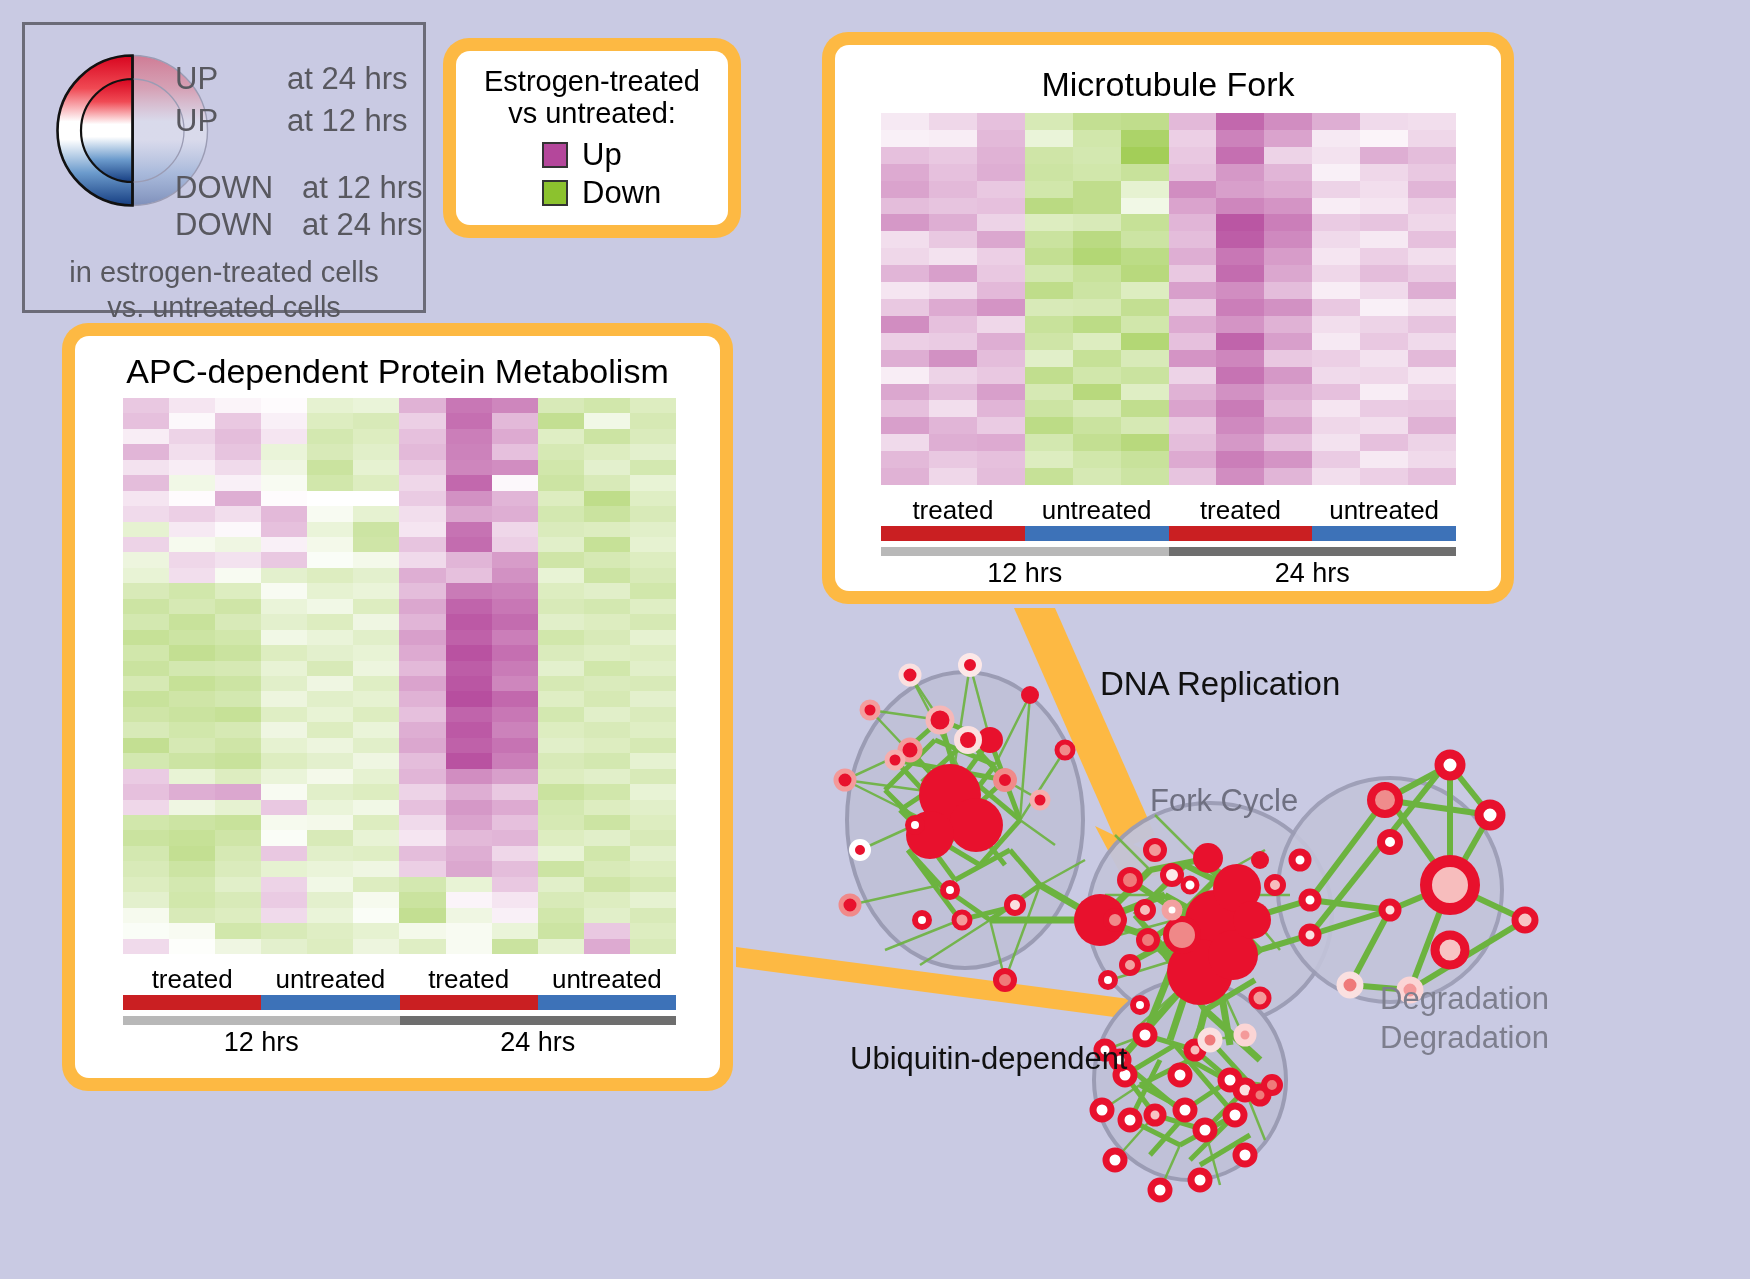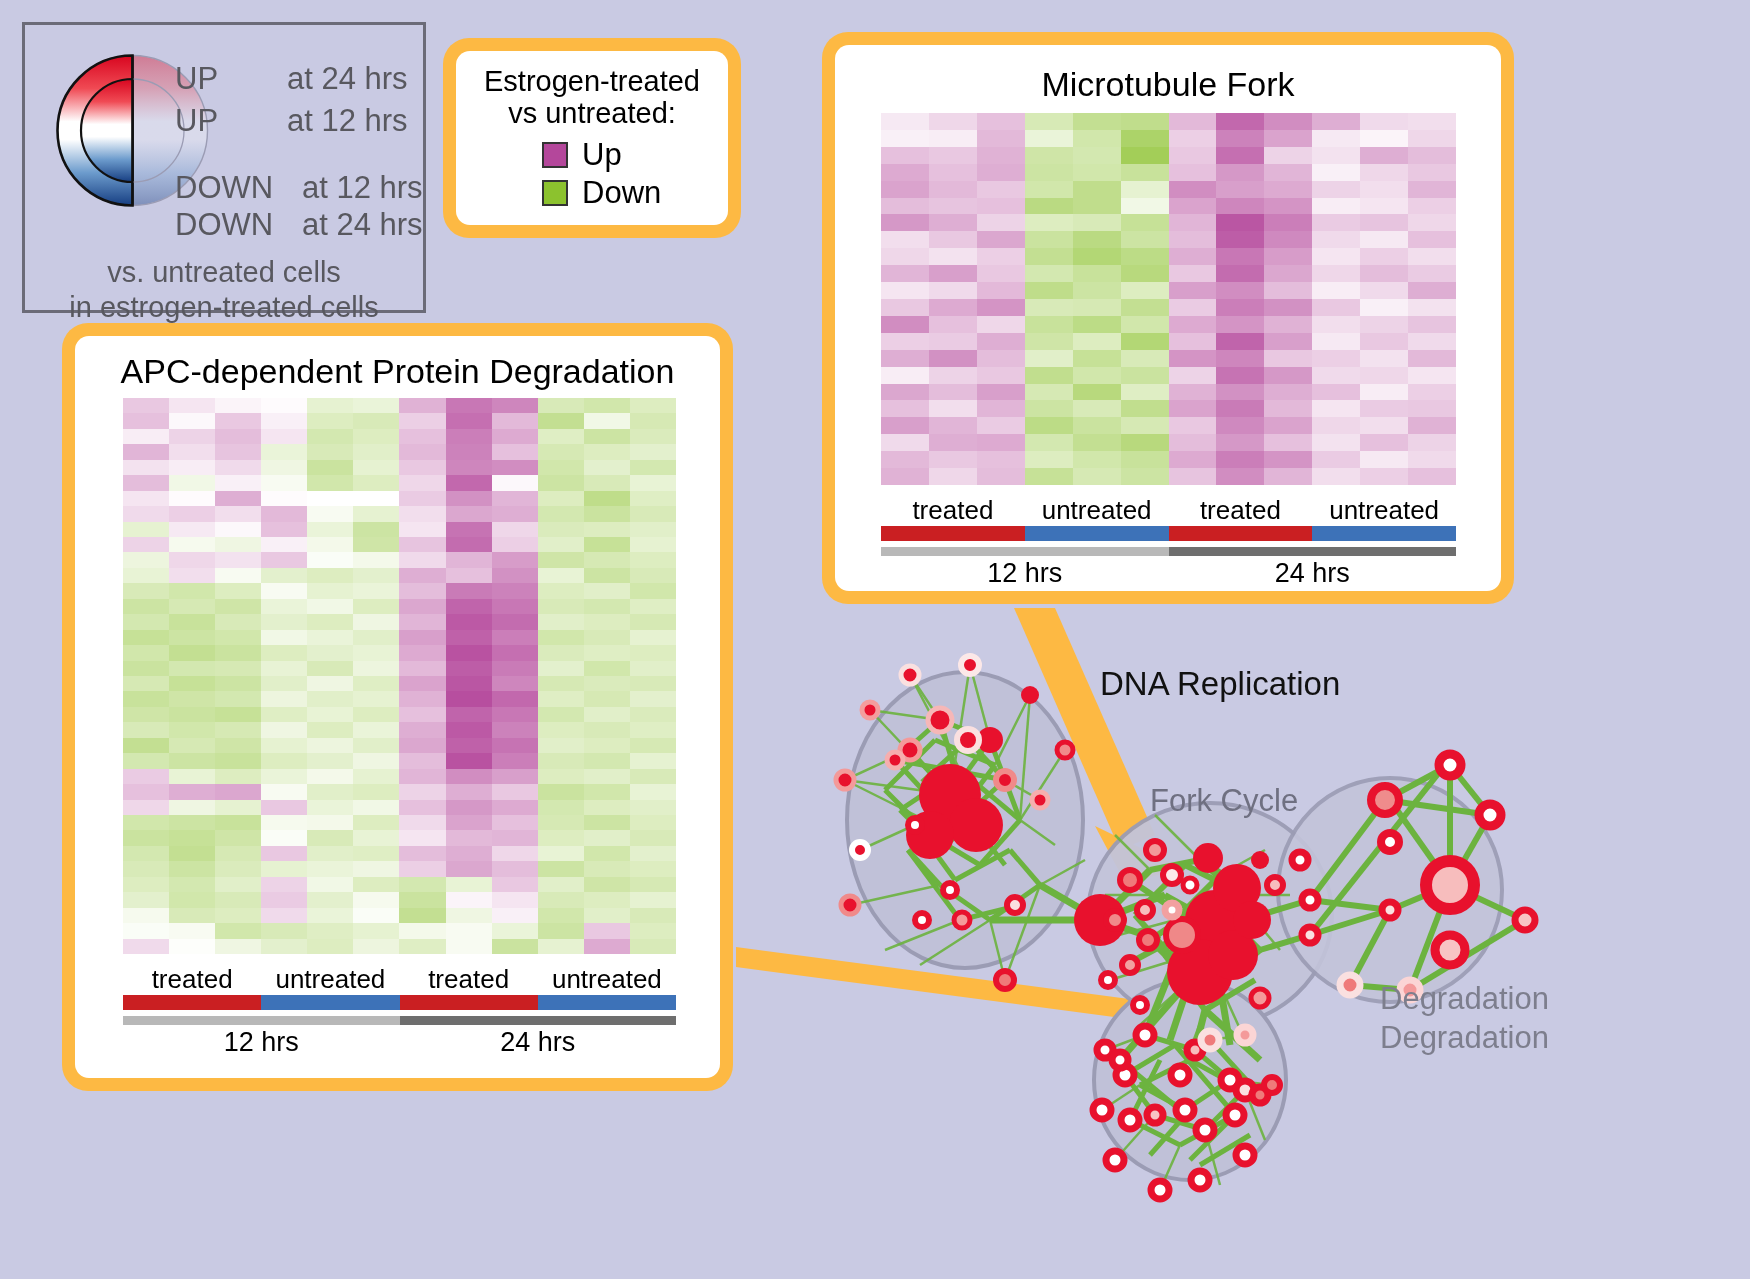--- a/index.html
+++ b/index.html
@@ -146,22 +146,22 @@
   </div>
   <div class="wheel-row" id="wl-up24">UP</div>
   <div class="wheel-row" id="wl-at24">at 24 hrs</div>
   <div class="wheel-row" id="wl-up12">UP</div>
   <div class="wheel-row" id="wl-at12">at 12 hrs</div>
   <div class="wheel-row" id="wl-dn12">DOWN</div>
   <div class="wheel-row" id="wl-dat12">at 12 hrs</div>
   <div class="wheel-row" id="wl-dn24">DOWN</div>
   <div class="wheel-row" id="wl-dat24">at 24 hrs</div>
   <div id="wheel-caption">
+    <div>in estrogen-treated cells</div>
     <div>vs. untreated cells</div>
-    <div>in estrogen-treated cells</div>
   </div>
 </div>
 
 <div class="panel" id="legend-panel">
   <div class="panel-inner">
     <div id="legend-title">
       <div>Estrogen-treated</div>
       <div>vs untreated:</div>
     </div>
     <div class="legend-rows">
@@ -466,21 +466,21 @@
       <div class="time-labels">
         <div>12 hrs</div>
         <div>24 hrs</div>
       </div>
     </div>
   </div>
 </div>
 
 <div class="panel" id="apc-panel">
   <div class="panel-inner">
-    <div class="hm-title">APC-dependent Protein Degradation</div>
+    <div class="hm-title">APC-dependent Protein Metabolism</div>
     <div class="hm-grid" id="apc-grid" style="left: 48px; top: 62px; width: 553px; height: 556px; grid-template-columns: repeat(12, 1fr); grid-template-rows: repeat(36, 1fr);">
         <div class="hm-cell" style="background: rgb(233, 200, 225);"></div>
         <div class="hm-cell" style="background: rgb(245, 229, 241);"></div>
         <div class="hm-cell" style="background: rgb(251, 244, 249);"></div>
         <div class="hm-cell" style="background: rgb(254, 251, 253);"></div>
         <div class="hm-cell" style="background: rgb(230, 242, 209);"></div>
         <div class="hm-cell" style="background: rgb(234, 244, 217);"></div>
         <div class="hm-cell" style="background: rgb(224, 178, 213);"></div>
         <div class="hm-cell" style="background: rgb(200, 119, 181);"></div>
         <div class="hm-cell" style="background: rgb(206, 134, 189);"></div>
@@ -1221,13 +1221,14 @@
   </svg>
 </div>
 
 <div class="net-label" id="lbl-dna">DNA Replication</div>
 <div class="net-label" id="lbl-cc">Fork Cycle</div>
 <div class="net-label" id="lbl-mt">
   <div>Degradation</div>
   <div>Degradation</div>
 </div>
 <div class="net-label" id="lbl-ub">
+  <div>Ubiquitin-dependent</div>
 </div>
 
 </body></html>

